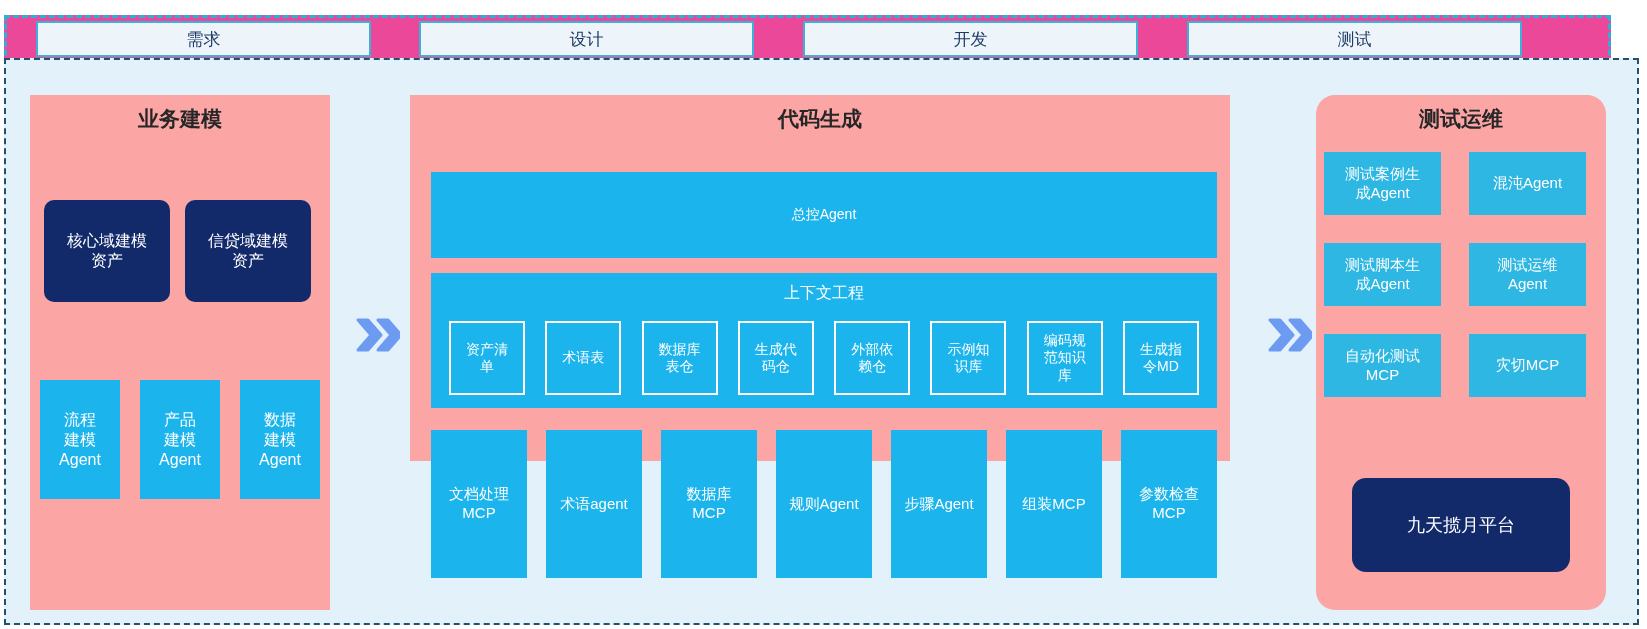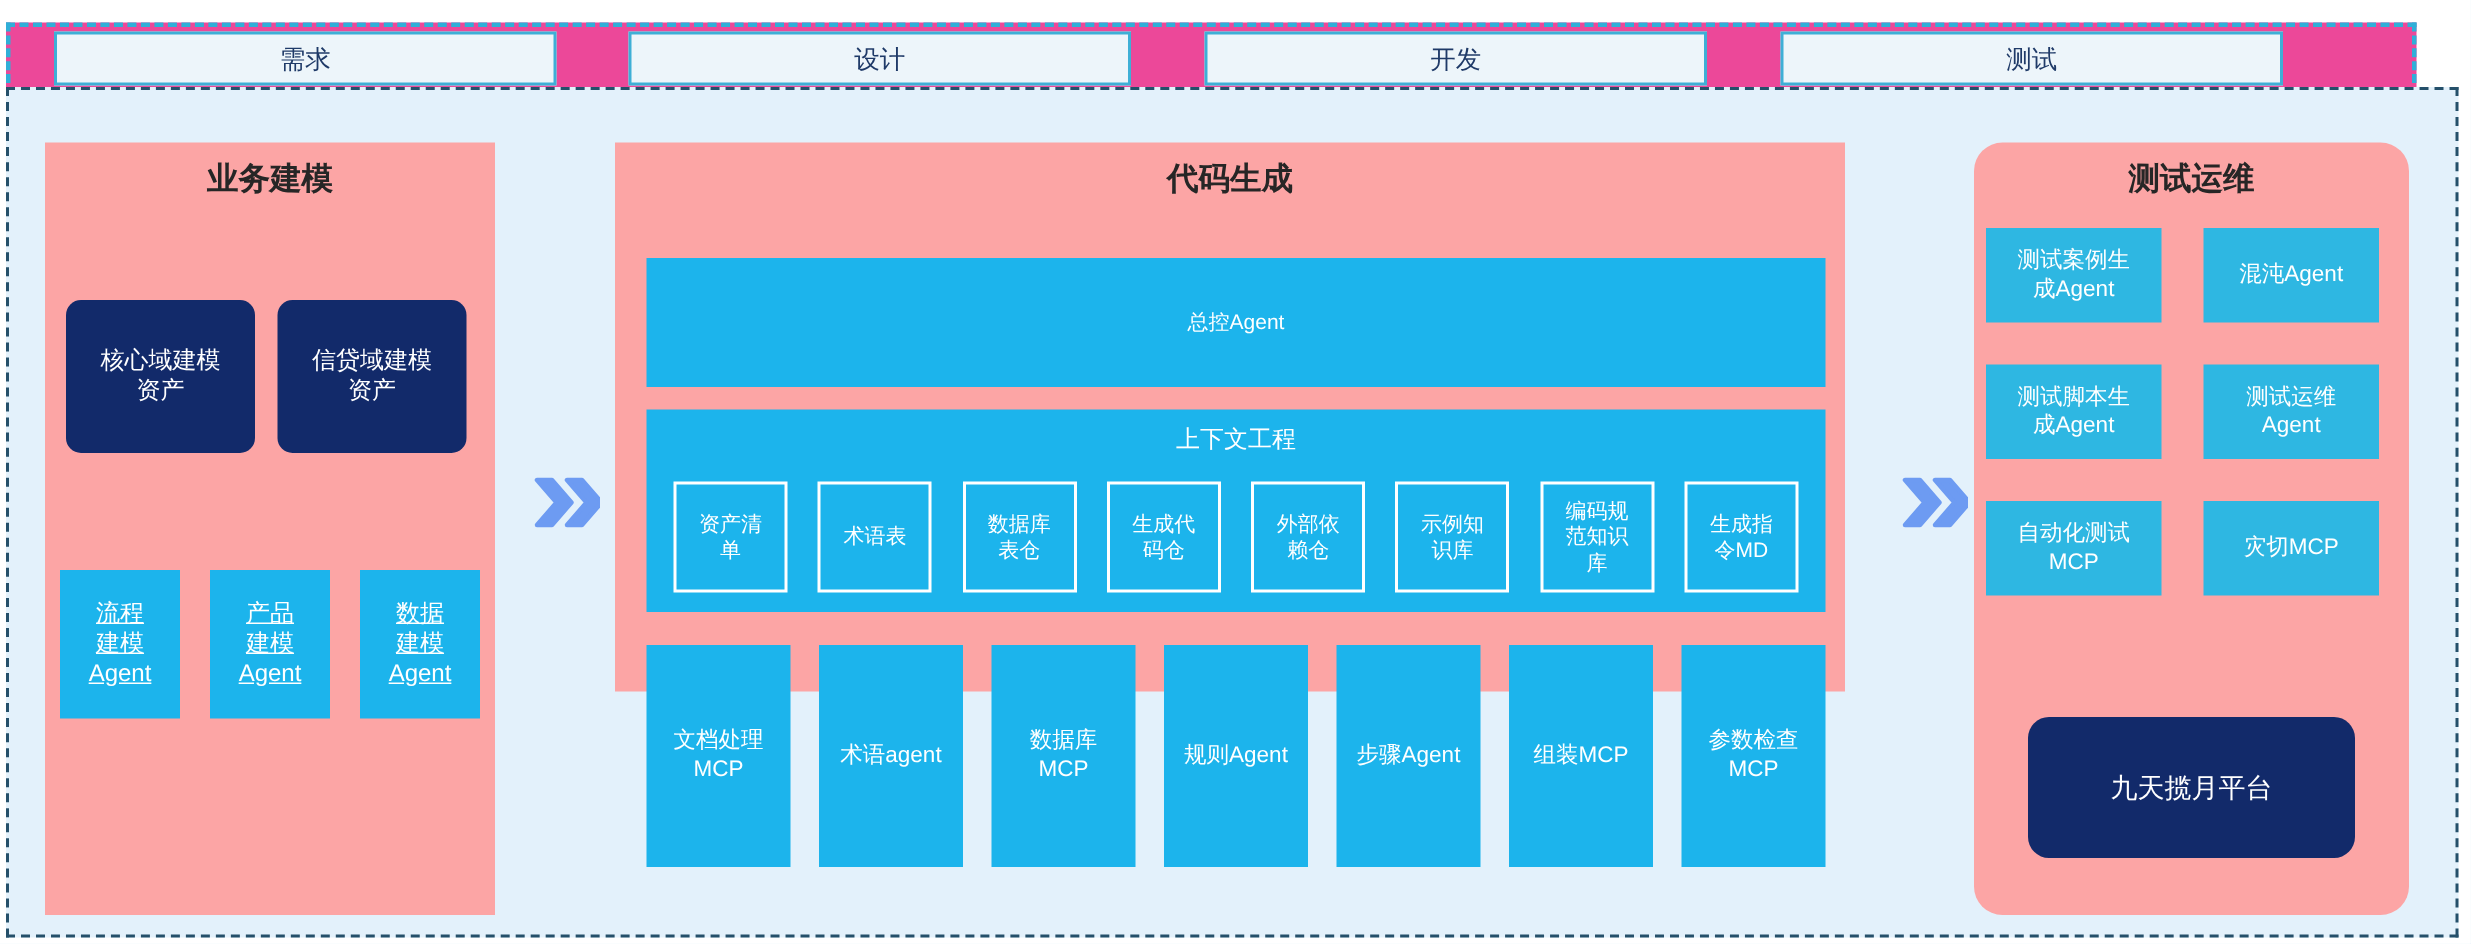--- a/index.html
+++ b/index.html
@@ -23,21 +23,21 @@
       color:#ffffff;white-space:pre-line;line-height:1.25;box-sizing:border-box;}
   .cyan{background:#1cb4ec;}
   .cyan2{background:#2eb7e2;}
   .navy{background:#122a6a;}
 
   
   .panel-left{left:24px;top:35px;width:300px;height:515px;}
   .asset-row{position:absolute;left:14px;top:105px;display:flex;gap:15px;}
   .asset-row .bx{width:126px;height:102px;border-radius:10px;font-size:16px;}
   .agent-row{position:absolute;left:10px;top:285px;display:flex;gap:20px;}
-  .agent-row .bx{width:80px;height:99px;font-size:16px;text-decoration:underline;}
+  .agent-row .bx{width:80px;height:119px;font-size:16px;}
 
   
   .panel-mid{left:404px;top:35px;width:820px;height:366px;}
   .master-bar{position:absolute;left:21px;top:77px;width:786px;height:86px;font-size:14px;}
   .ctx-box{position:absolute;left:21px;top:178px;width:786px;height:135px;background:#1cb4ec;box-sizing:border-box;}
   .ctx-title{position:absolute;left:0;top:10px;width:100%;text-align:center;color:#ffffff;font-size:16px;}
   .ctx-row{position:absolute;left:18px;right:18px;top:48px;height:74px;display:flex;justify-content:space-between;}
   .ctx-row .bx{width:76px;height:74px;border:2px solid #ffffff;background:#1cb4ec;font-size:14px;}
   .tools-row{position:absolute;left:21px;top:335px;width:786px;height:148px;display:flex;justify-content:space-between;}
   .tools-row .bx{width:96px;height:148px;font-size:15px;}

